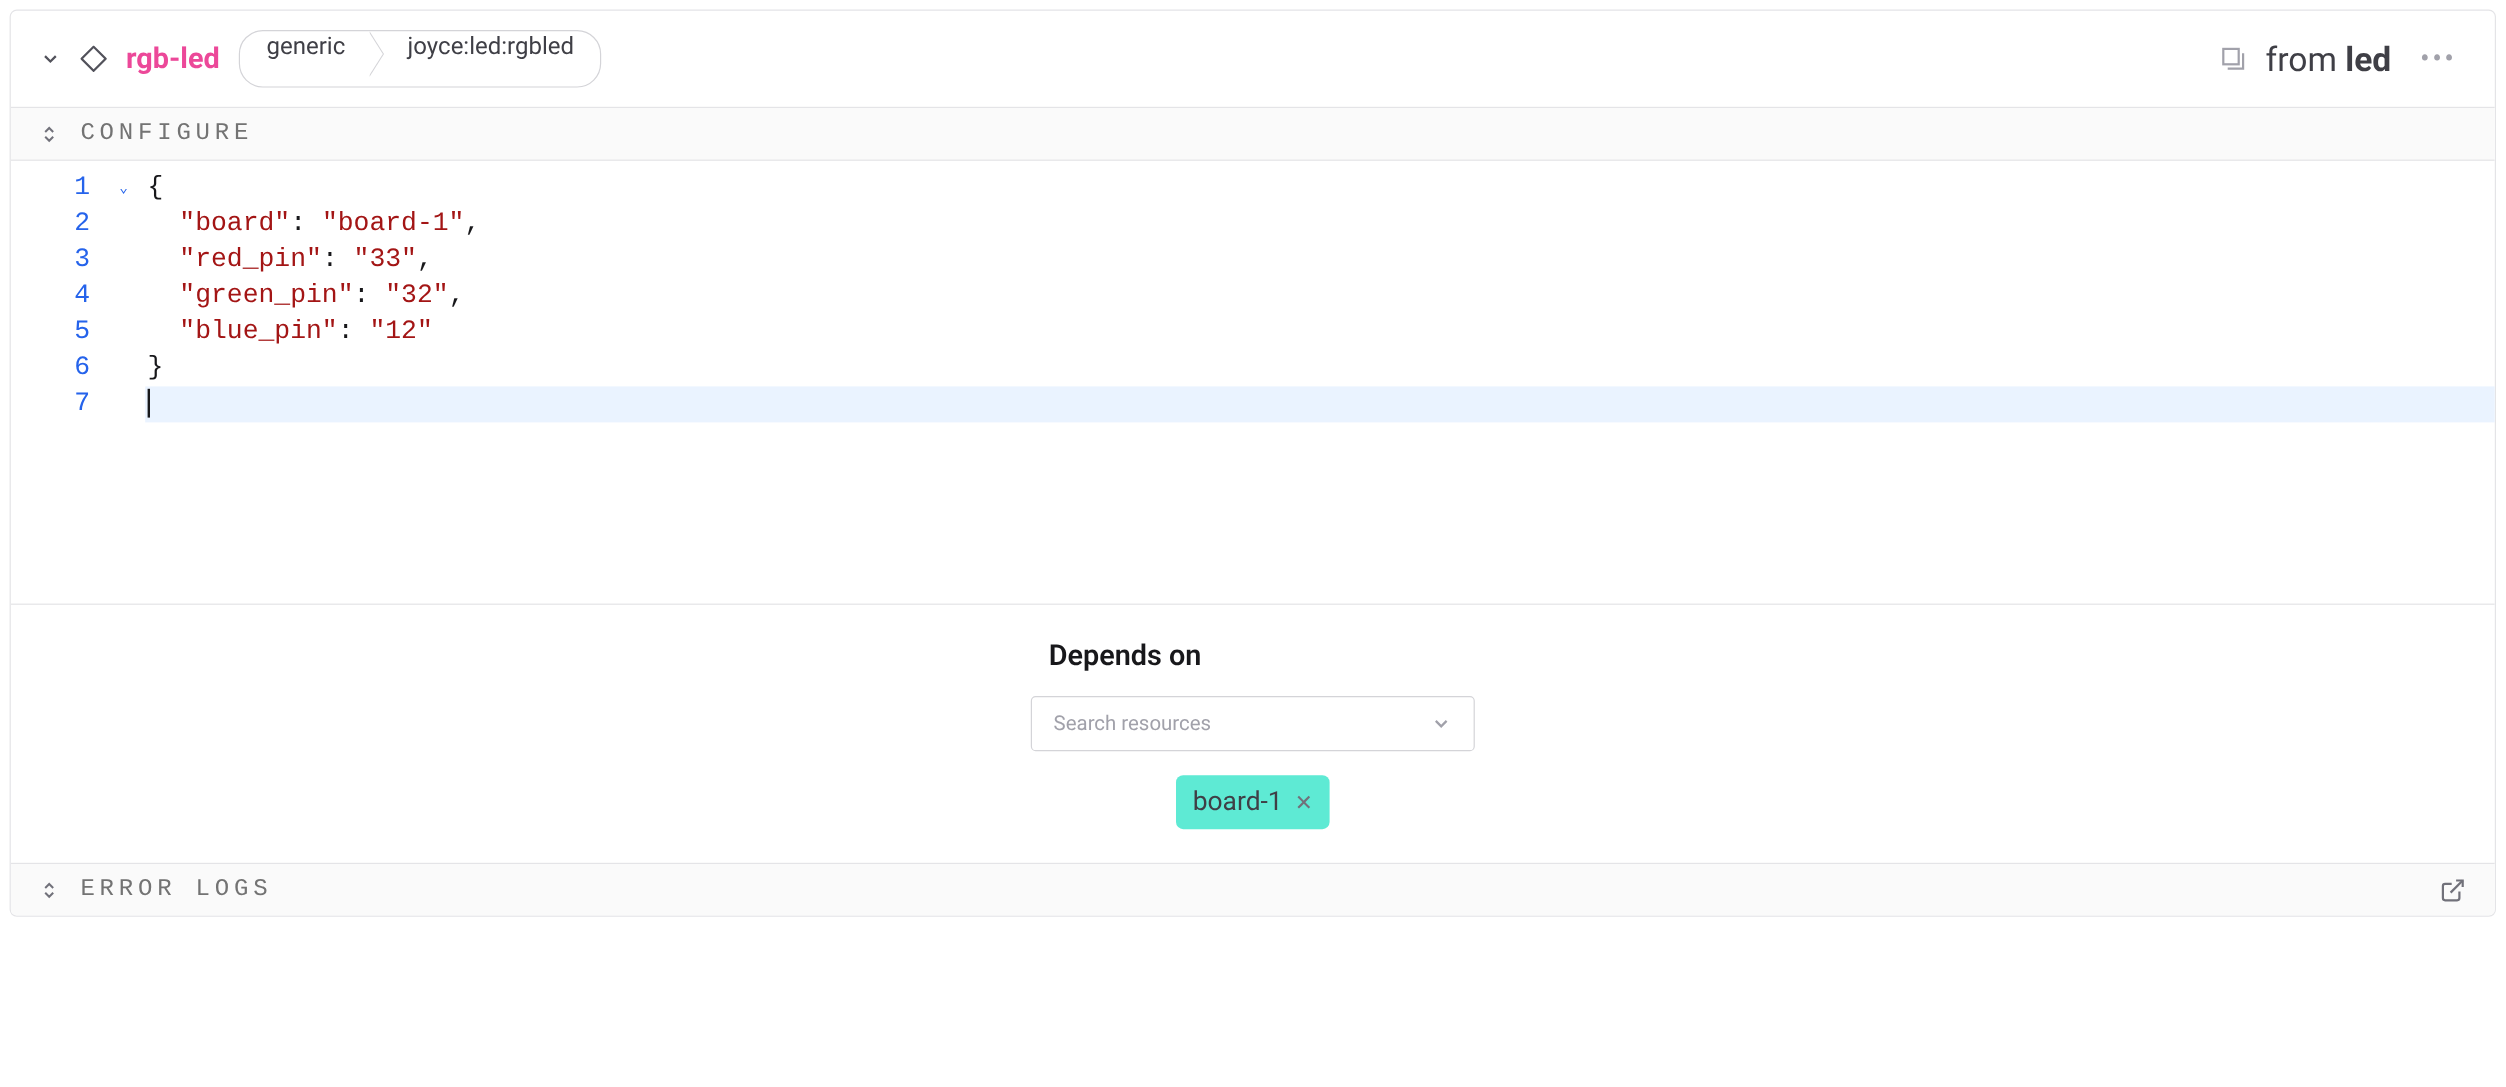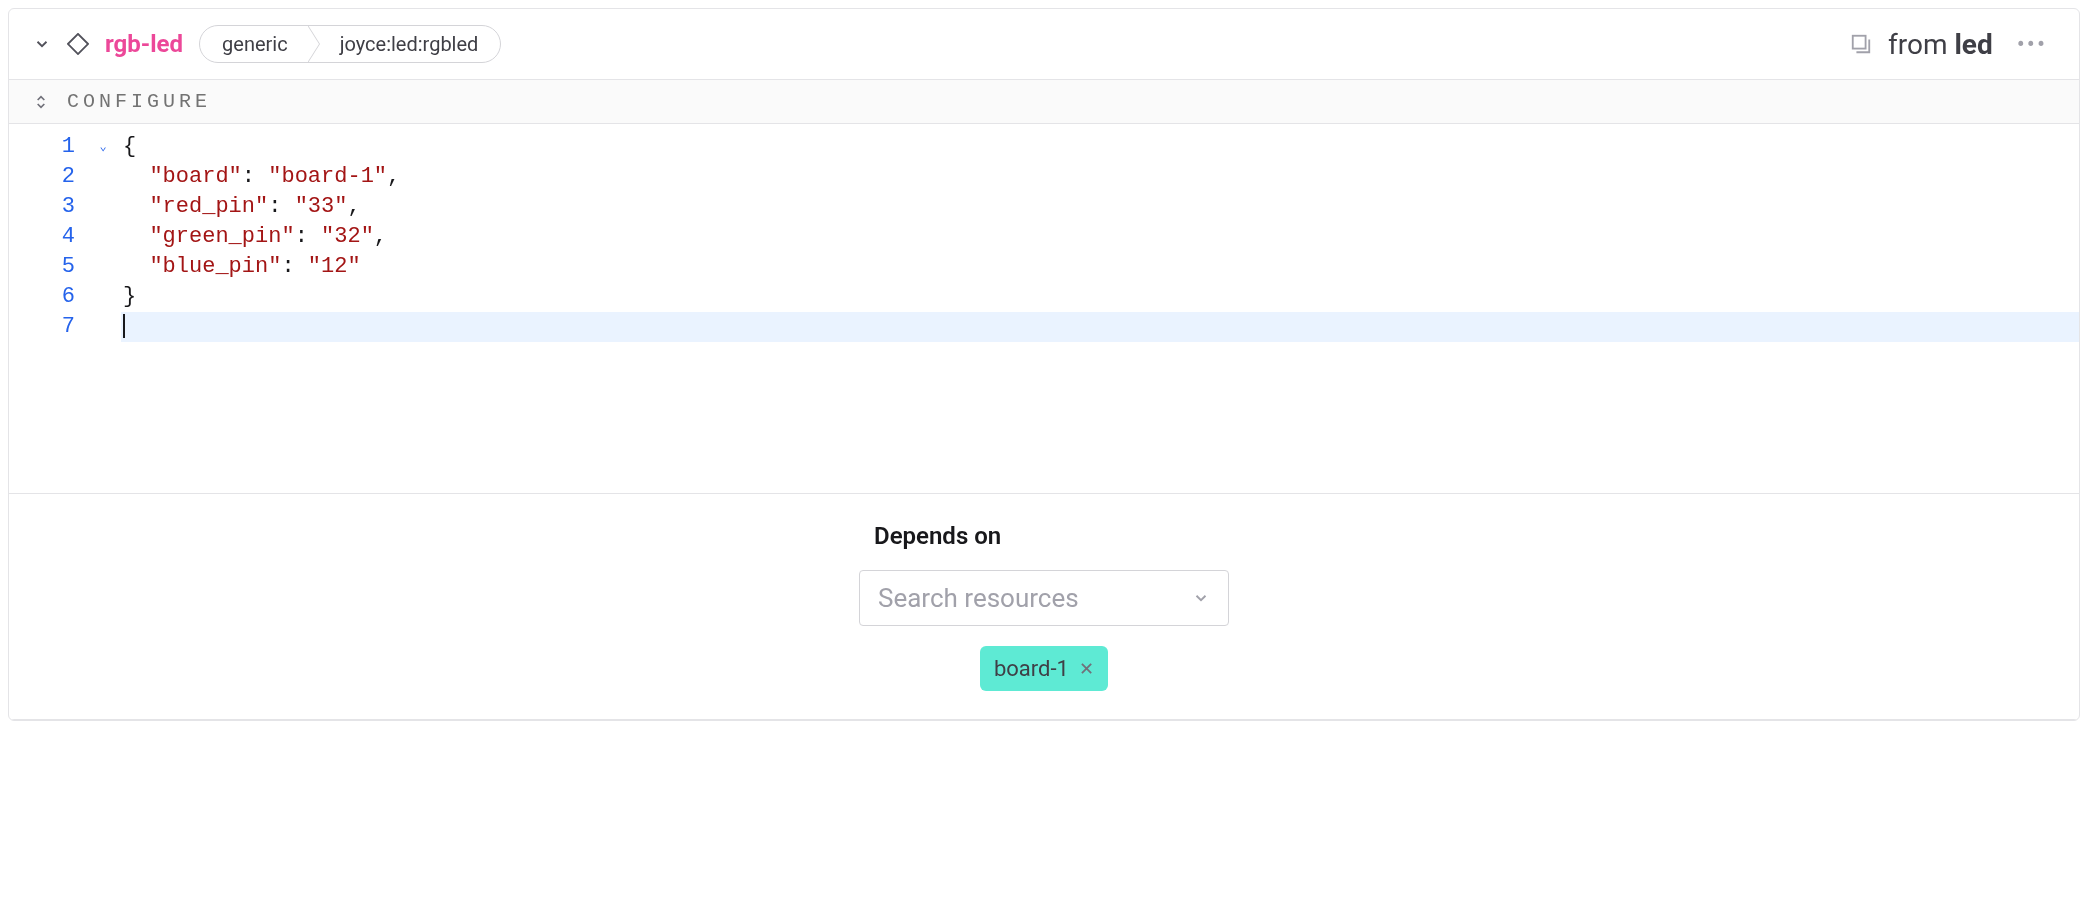--- a/index.html
+++ b/index.html
@@ -37,25 +37,25 @@
       height: 22px;
       color: #52525b;
     }
     .component-name {
       font-size: 24px;
       font-weight: 700;
       color: #ec4899;
     }
     .breadcrumb {
       display: flex;
-      align-items: center;
+      align-items: flex-start;
       border: 1px solid #d4d4d8;
       border-radius: 20px;
       overflow: hidden;
-      height: 38px;
+      height: 48px;
     }
     .breadcrumb-segment {
       display: flex;
       align-items: center;
       padding: 0 20px;
       font-size: 20px;
       color: #3f3f46;
       position: relative;
     }
     .breadcrumb-segment:first-child {
@@ -197,21 +197,21 @@
     }
     .search-box {
       display: flex;
       align-items: center;
       justify-content: space-between;
       border: 1px solid #d4d4d8;
       border-radius: 4px;
       padding: 12px 18px;
       width: 370px;
       color: #a1a1aa;
-      font-size: 26px;
+      font-size: 17px;
       cursor: pointer;
     }
     .search-chevron {
       width: 18px;
       height: 18px;
       color: #a1a1aa;
     }
     .chip {
       display: flex;
       align-items: center;
@@ -315,14 +315,26 @@
       <svg class="search-chevron" viewBox="0 0 24 24" fill="none" stroke="currentColor" stroke-width="2.5">
           <polyline points="6 9 12 15 18 9"></polyline>
         </svg>
     </div>
     <div class="chip">
       <span>board-1</span>
       <span class="chip-remove">✕</span>
     </div>
   </div>
 
+  <div class="error-logs">
+    <svg class="expand-icon-sm" viewBox="0 0 24 24" fill="none" stroke="currentColor" stroke-width="2.5">
+        <polyline points="7 15 12 20 17 15"></polyline>
+        <polyline points="7 9 12 4 17 9"></polyline>
+      </svg>
+    <span class="section-title">ERROR LOGS</span>
+    <svg class="popout" viewBox="0 0 24 24" fill="none" stroke="currentColor" stroke-width="2">
+        <path d="M18 13v6a2 2 0 0 1-2 2H5a2 2 0 0 1-2-2V8a2 2 0 0 1 2-2h6"></path>
+        <polyline points="15 3 21 3 21 9"></polyline>
+        <line x1="10" y1="14" x2="21" y2="3"></line>
+      </svg>
+  </div>
 
 </div>
 
 </body></html>

